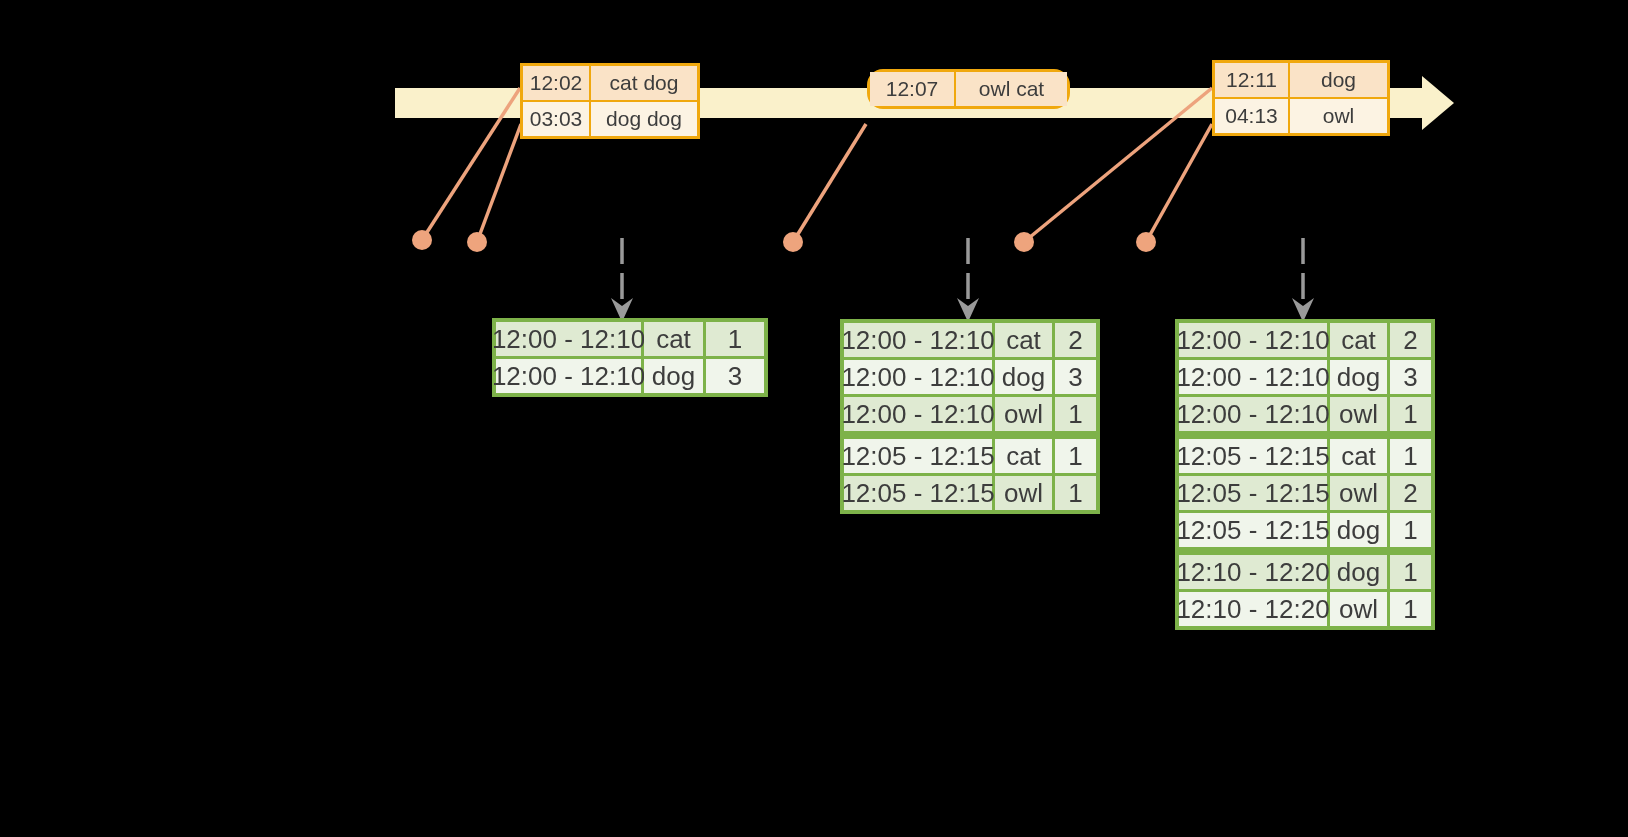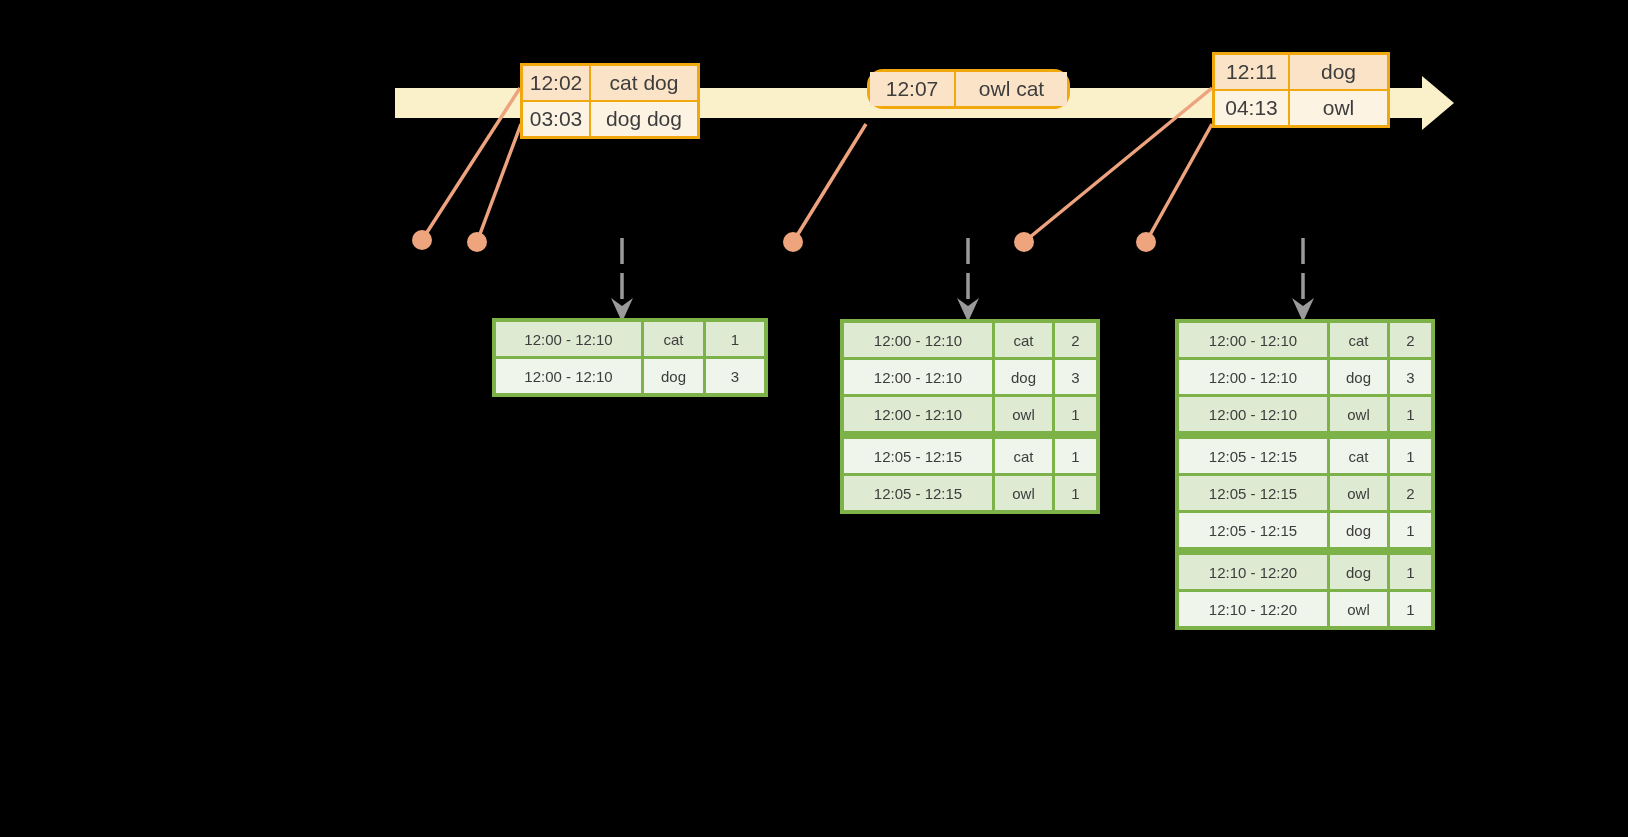--- a/index.html
+++ b/index.html
@@ -39,21 +39,21 @@
     border:4px solid #7db249;
   }
   .rrow{
     display:grid;
     gap:3px;
     background:#7db249;
   }
   .rcell{
     display:flex;align-items:center;justify-content:center;
     height:34px;
-    font-size:15px;
+    font-size:26px;
     white-space:nowrap;
   }
   .gdark{background:#dfead2;}
   .glight{background:#f0f5eb;}
   .gsep{height:2px;background:#7db249;}
 </style>
 </head>
 <body>
 
 <div class="stage">
@@ -96,21 +96,21 @@
     <div class="ecell peach">cat dog</div>
     <div class="ecell cream">03:03</div>
     <div class="ecell cream">dog dog</div>
   </div>
 
   <div class="etable" style="left:867px;top:69px;grid-template-columns:84px 111px;border-radius:16px;">
     <div class="ecell peach">12:07</div>
     <div class="ecell peach">owl cat</div>
   </div>
 
-  <div class="etable" style="left:1212px;top:52px;grid-template-columns:73px 97px;">
+  <div class="etable" style="left:1212px;top:60px;grid-template-columns:73px 97px;">
     <div class="ecell peach">12:11</div>
     <div class="ecell peach">dog</div>
     <div class="ecell cream">04:13</div>
     <div class="ecell cream">owl</div>
   </div>
 
   <div class="rtable" style="left:492px;top:318px;">
     <div class="rrow" style="grid-template-columns:145px 59px 58px;">
       <div class="rcell gdark">12:00 - 12:10</div>
       <div class="rcell gdark">cat</div>

